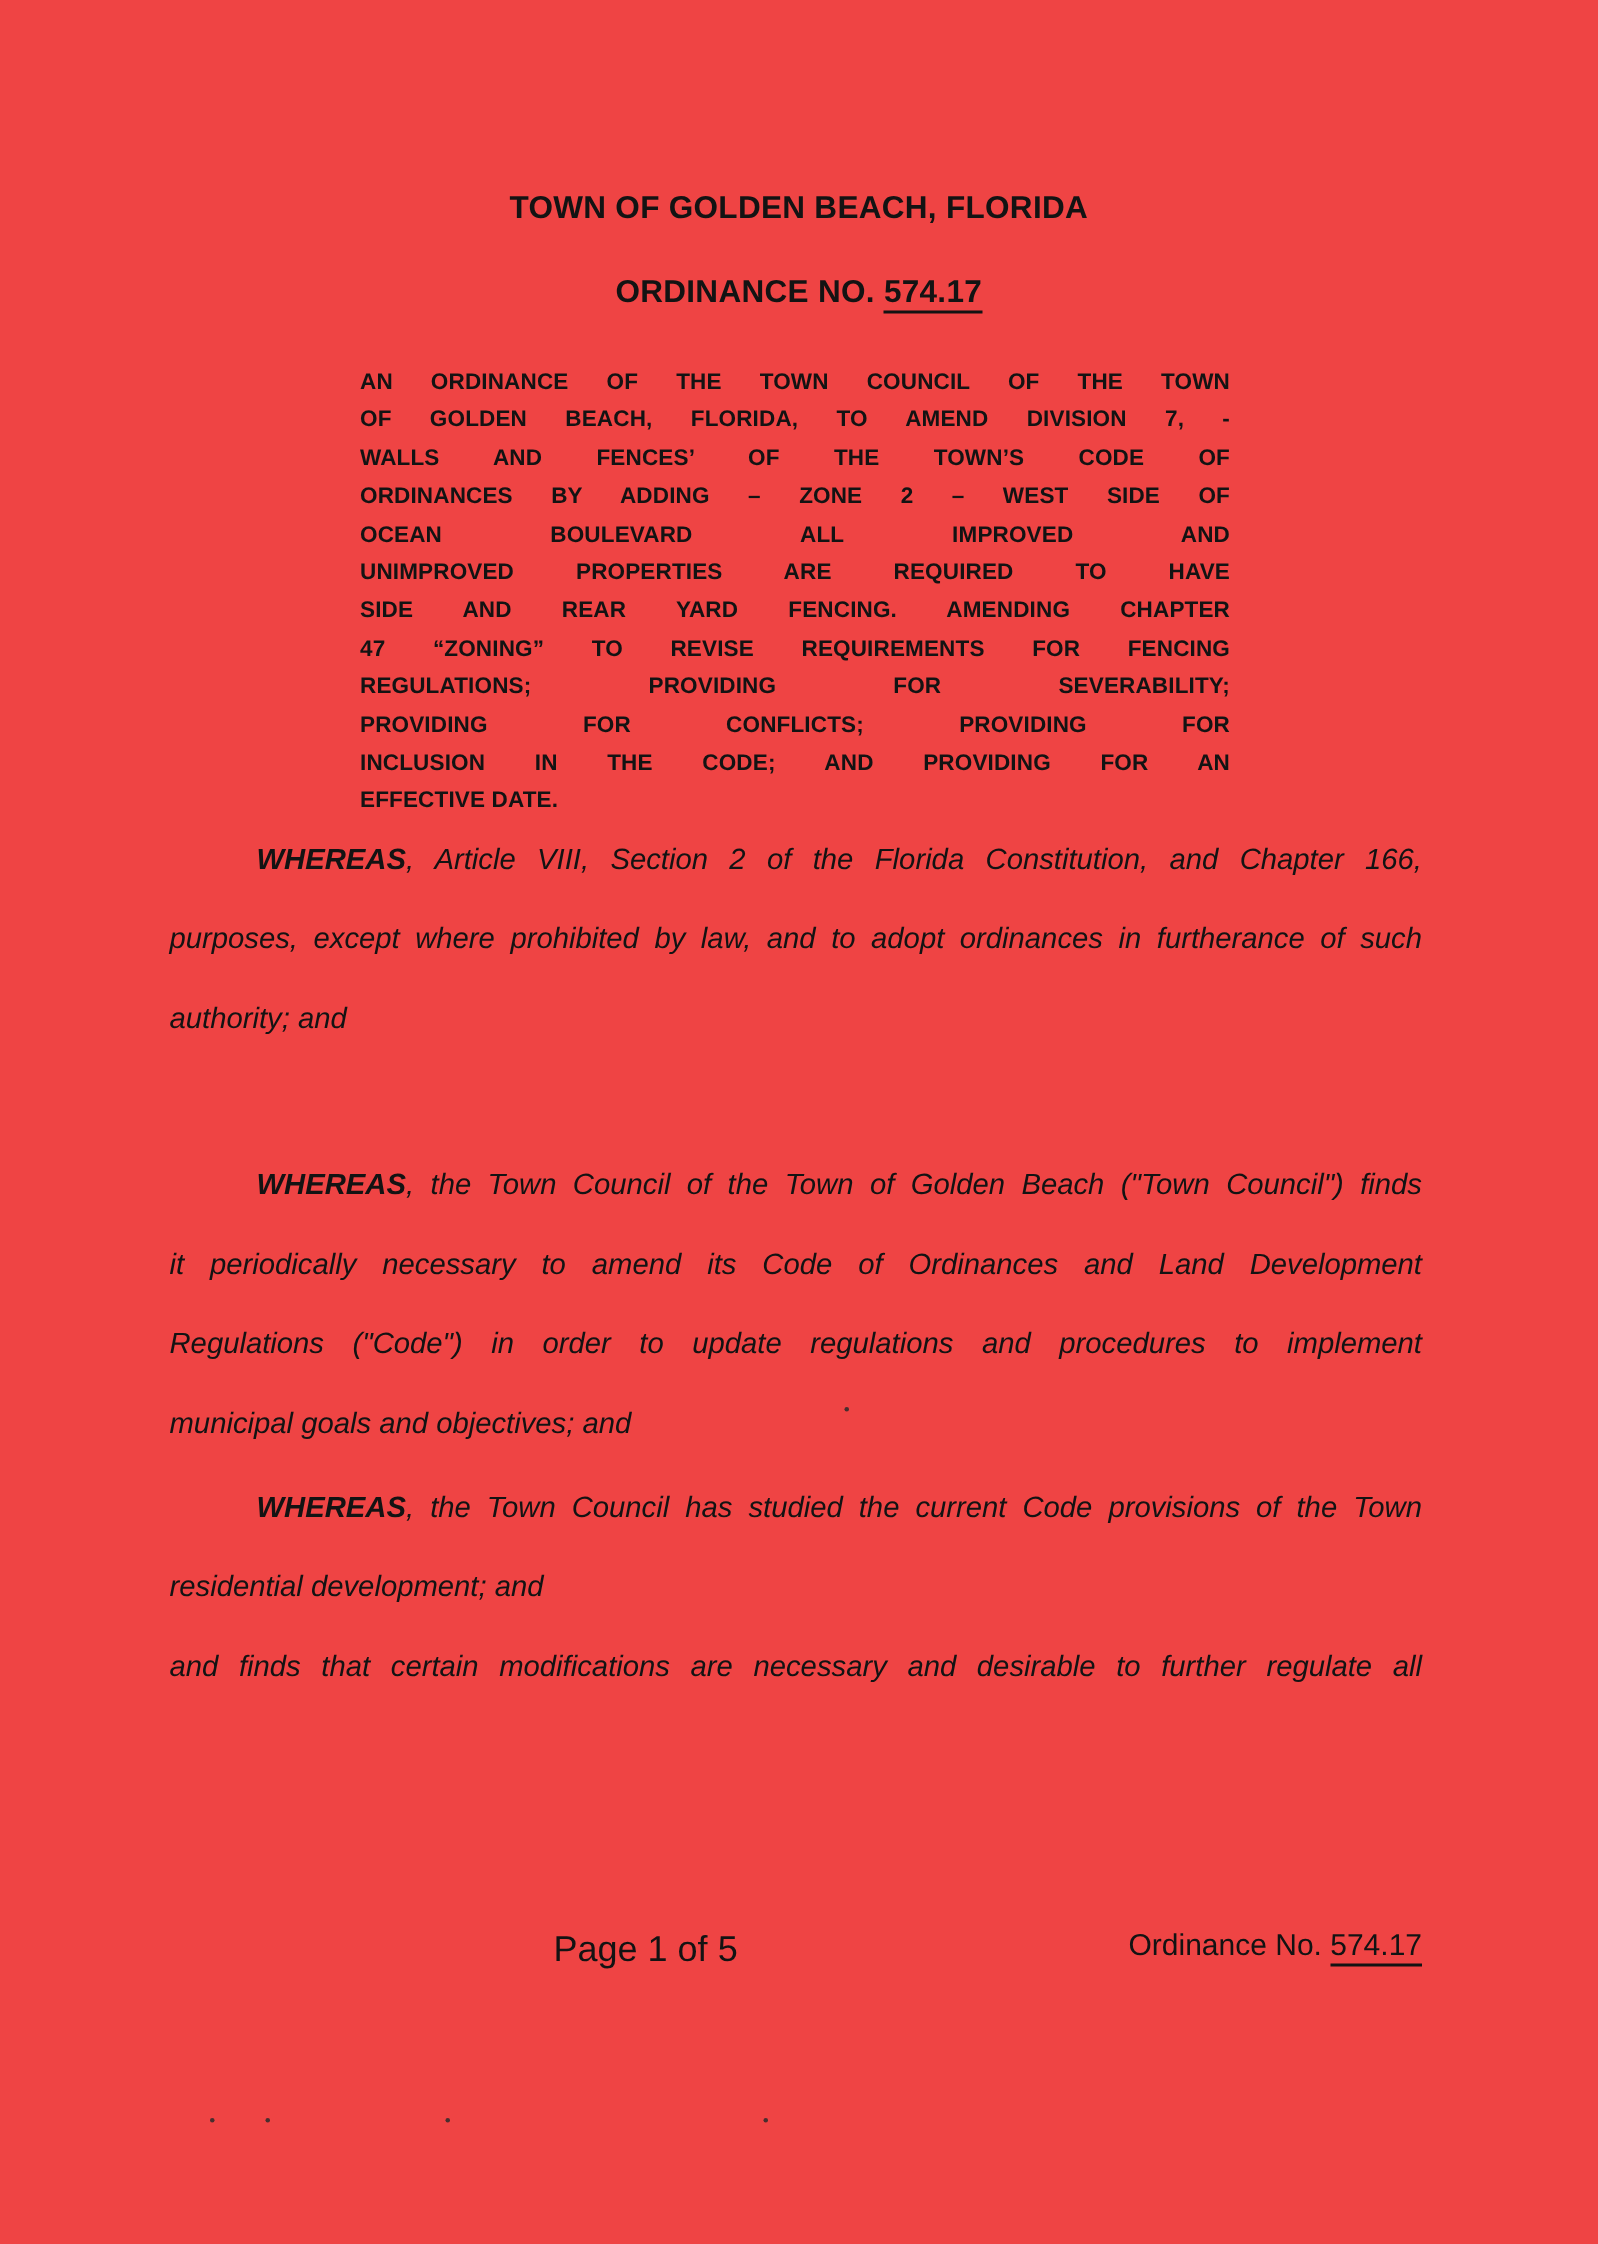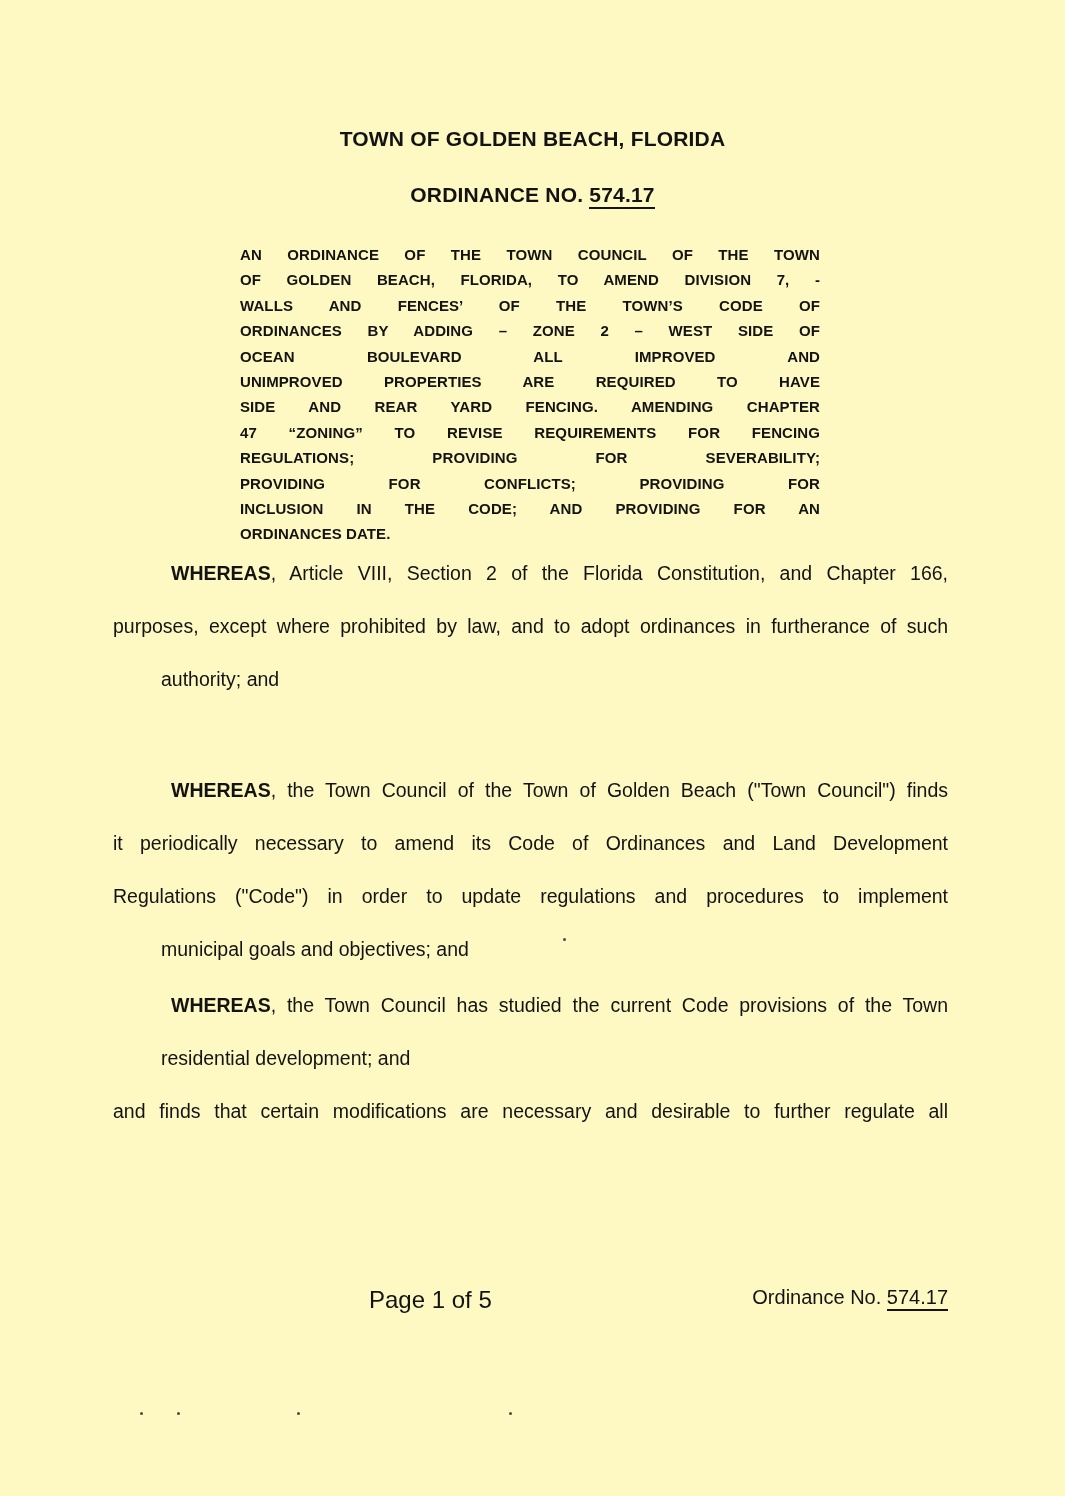--- a/index.html
+++ b/index.html
@@ -4,21 +4,21 @@
 <style>
   html, body {
     margin: 0;
     padding: 0;
     background: #ffffff;
   }
   .page {
     position: relative;
     width: 1065px;
     height: 1496px;
-    background: #fef9c3;
+    background: #ef4444;
     font-family: "Liberation Sans", "DejaVu Sans", sans-serif;
     color: #131313;
     overflow: hidden;
     -webkit-font-smoothing: antialiased;
   }
   .doc-title {
     position: absolute;
     top: 127px;
     left: 0;
     width: 100%;
@@ -63,27 +63,27 @@
   .para {
     position: absolute;
     left: 113px;
     width: 835px;
     font-size: 19.5px;
     line-height: 53px;
   }
   .bl {
     text-align: justify;
     text-align-last: justify;
+    font-style: italic;
   }
   .bl.first {
     text-indent: 58px;
   }
   .bl.last {
     text-align-last: left;
-    margin-left: 48px;
   }
   .lead-bold {
     font-weight: bold;
   }
   .footer-page {
     position: absolute;
     top: 1286px;
     left: 369px;
     font-size: 24px;
     white-space: nowrap;
@@ -124,21 +124,21 @@
     <div class="hl">OF GOLDEN BEACH, FLORIDA, TO AMEND DIVISION 7, -</div>
     <div class="hl">WALLS AND FENCES’ OF THE TOWN’S CODE OF</div>
     <div class="hl">ORDINANCES BY ADDING – ZONE 2 – WEST SIDE OF</div>
     <div class="hl">OCEAN BOULEVARD ALL IMPROVED AND</div>
     <div class="hl">UNIMPROVED PROPERTIES ARE REQUIRED TO HAVE</div>
     <div class="hl">SIDE AND REAR YARD FENCING. AMENDING CHAPTER</div>
     <div class="hl">47 “ZONING” TO REVISE REQUIREMENTS FOR FENCING</div>
     <div class="hl">REGULATIONS; PROVIDING FOR SEVERABILITY;</div>
     <div class="hl">PROVIDING FOR CONFLICTS; PROVIDING FOR</div>
     <div class="hl">INCLUSION IN THE CODE; AND PROVIDING FOR AN</div>
-    <div class="hl last">ORDINANCES DATE.</div>
+    <div class="hl last">EFFECTIVE DATE.</div>
   </div>
 
   <div class="para" style="top:547px">
     <div class="bl first">
       <span class="lead-bold">WHEREAS</span><span>, Article VIII, Section 2 of the Florida Constitution, and Chapter 166,</span>
     </div>
     <div class="bl">purposes, except where prohibited by law, and to adopt ordinances in furtherance of such</div>
     <div class="bl last">authority; and</div>
   </div>
 

